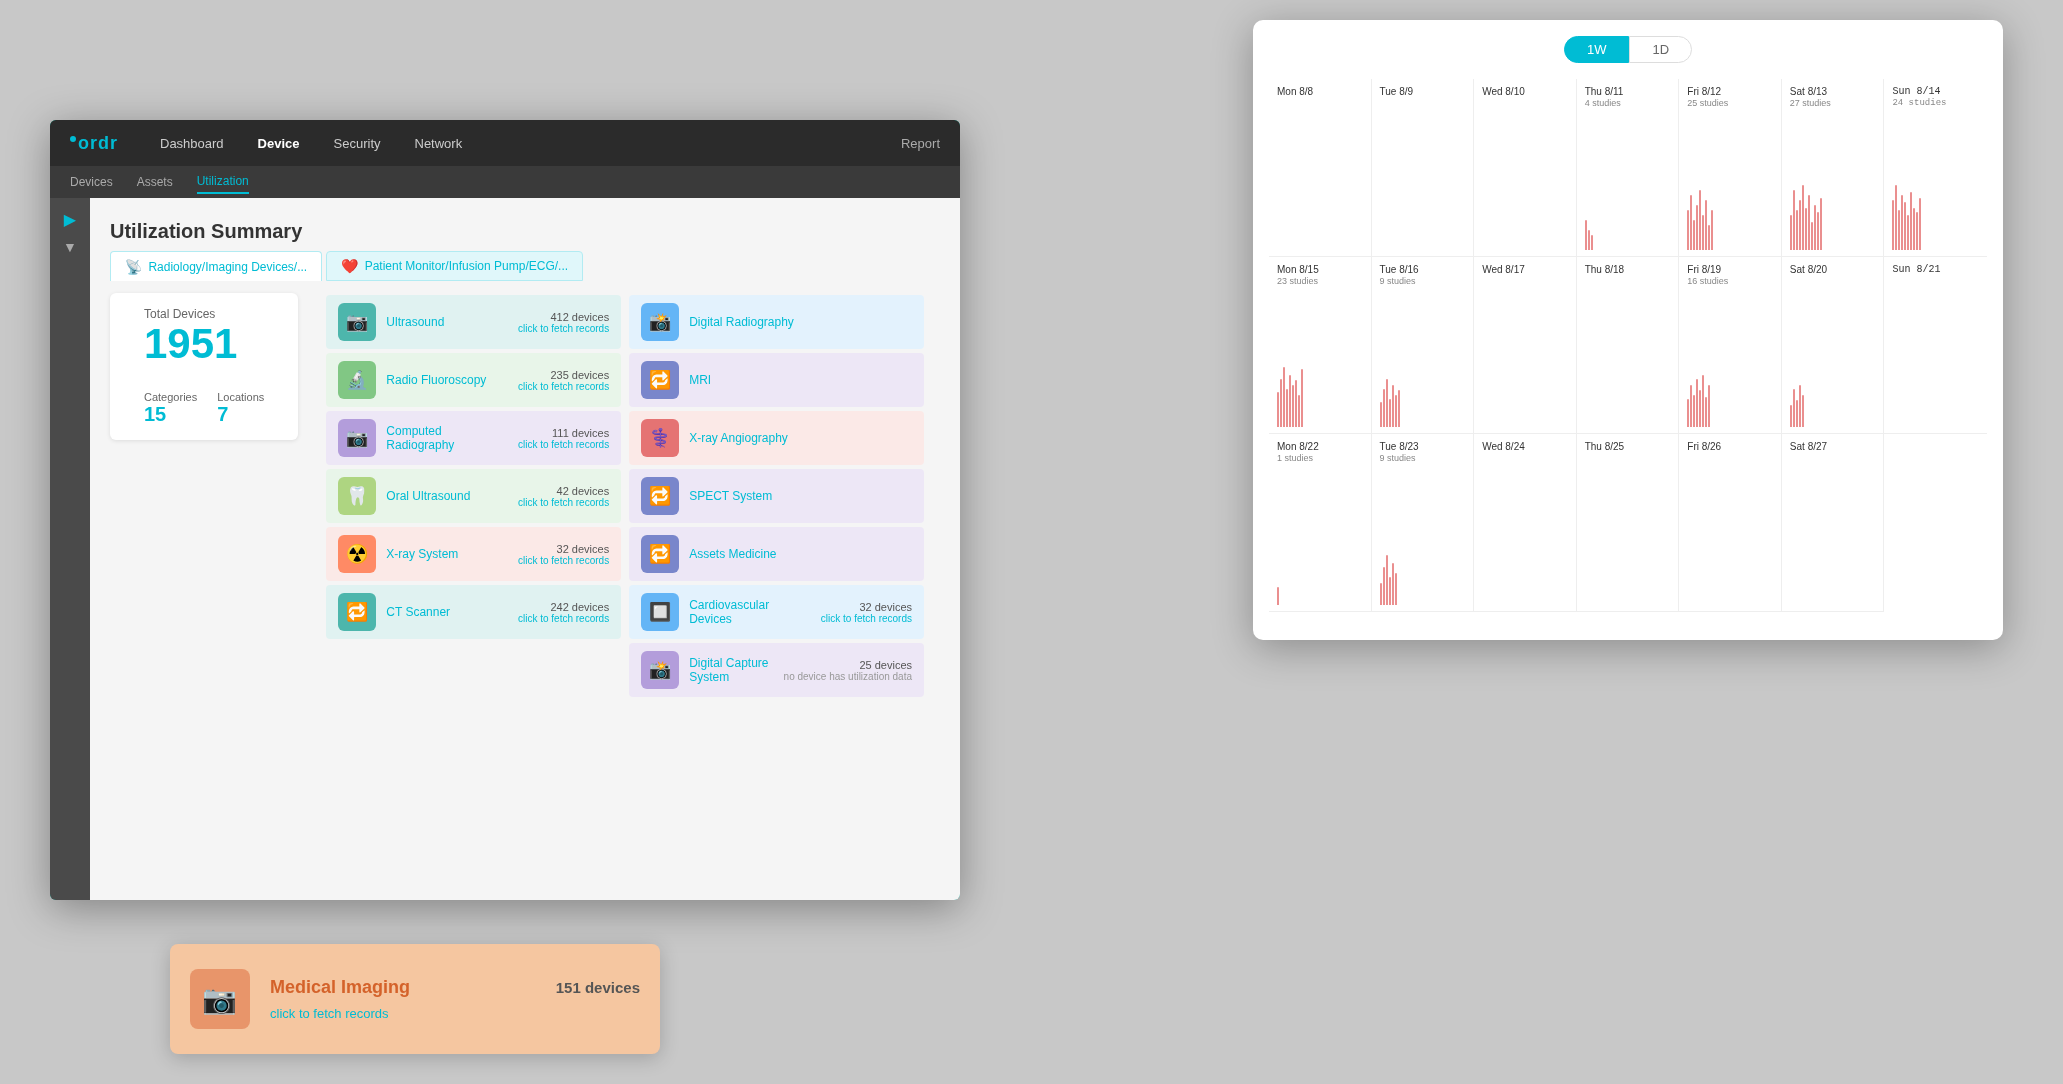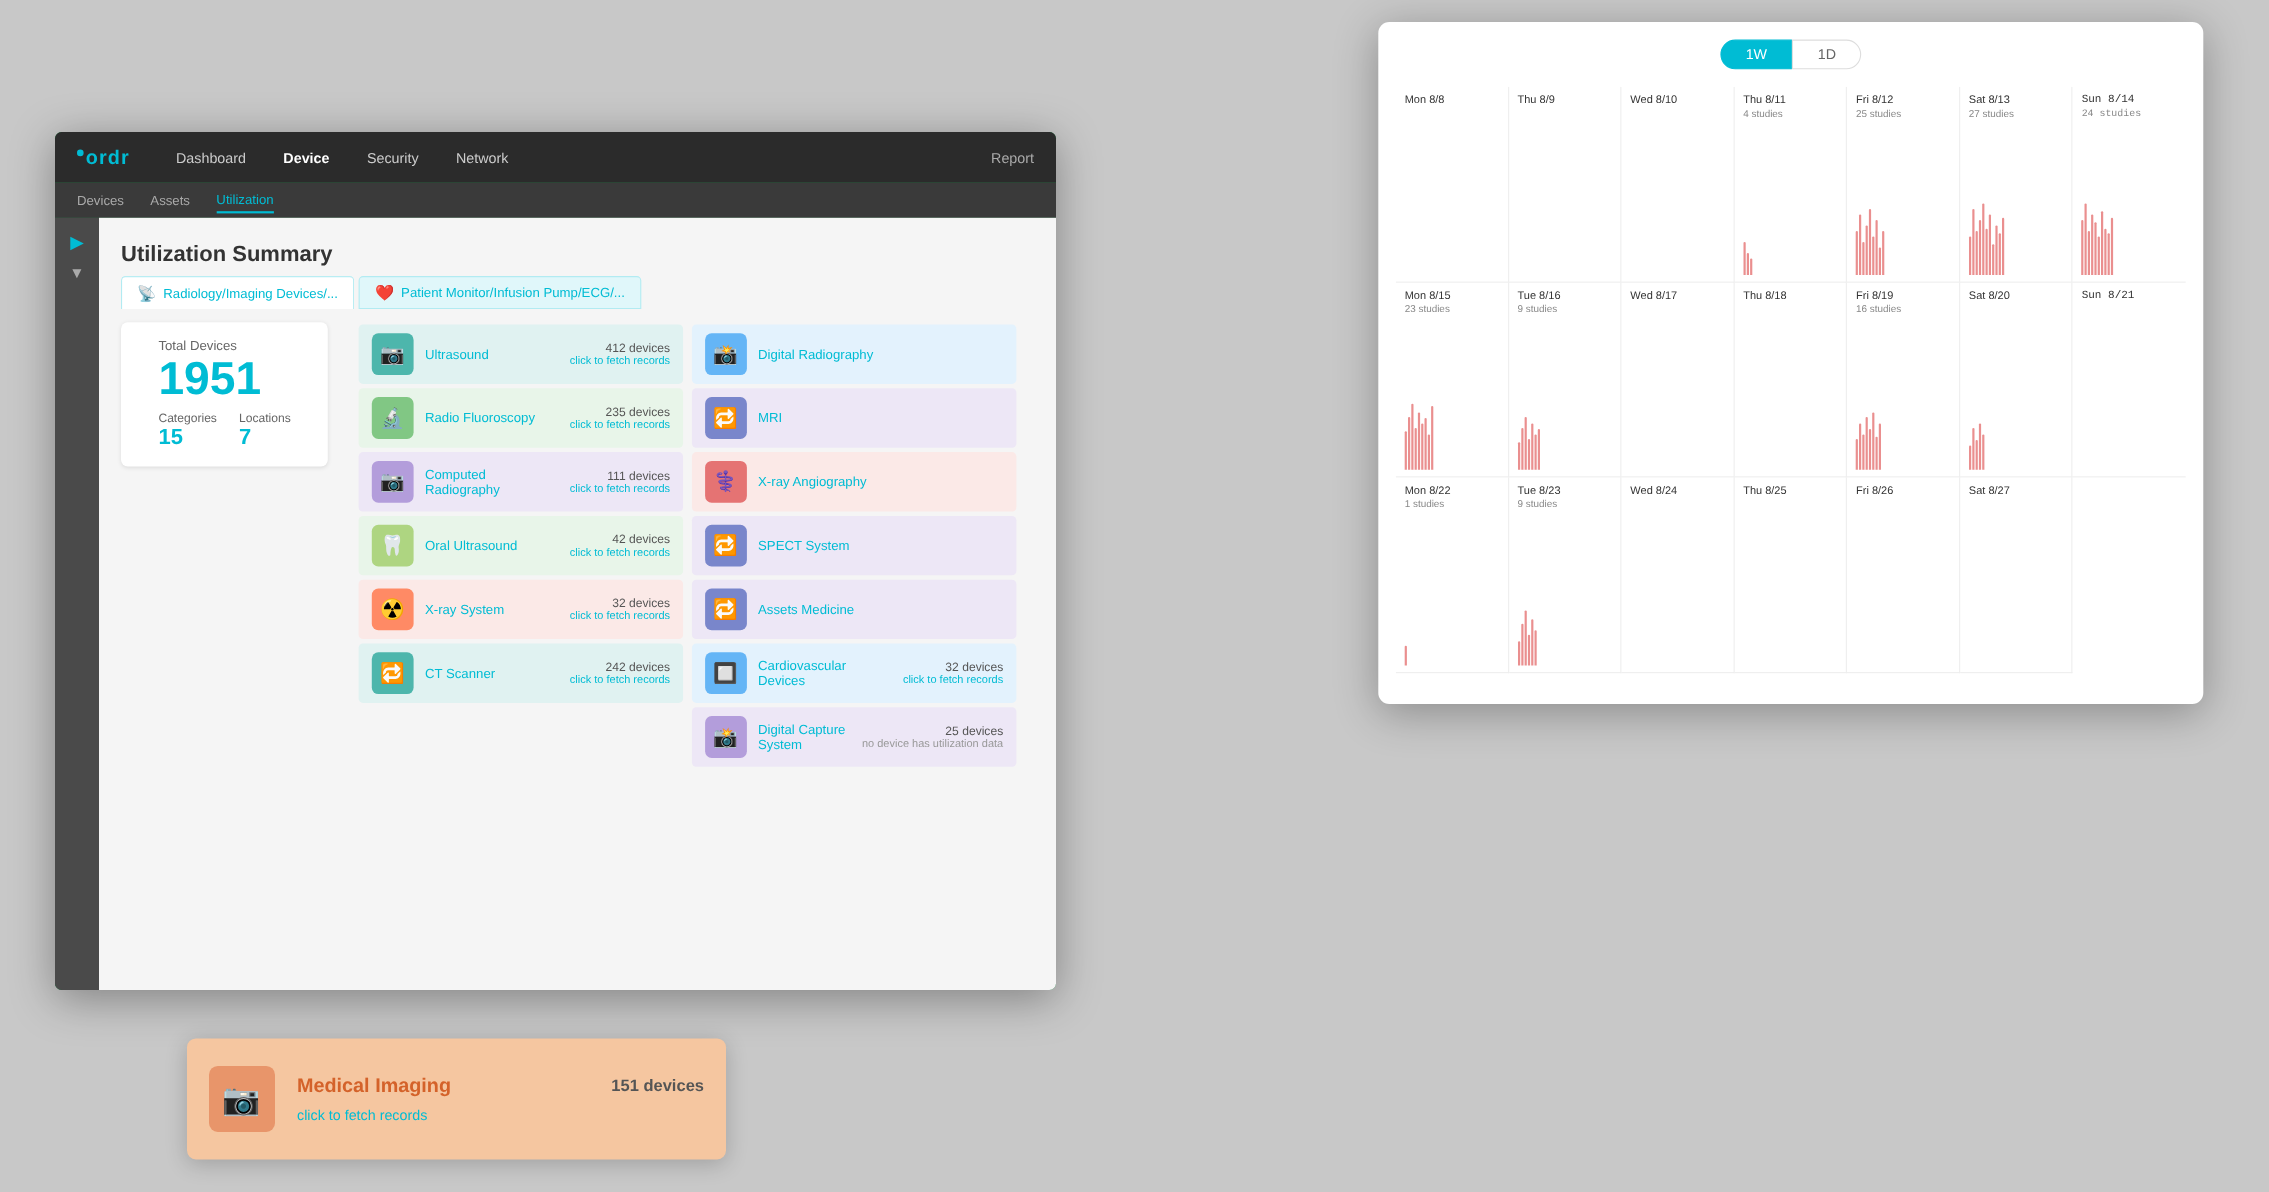--- a/index.html
+++ b/index.html
@@ -12,21 +12,21 @@
       position: relative;
     }
 
     
     .dashboard-window {
       position: absolute;
       left: 50px;
       top: 120px;
       width: 910px;
       height: 780px;
-      background: #15803d;
+      background: #14b8a6;
       border-radius: 6px;
       box-shadow: 0 8px 40px rgba(0,0,0,0.35);
       overflow: hidden;
     }
 
     
     .top-nav {
       background: #2b2b2b;
       height: 46px;
       display: flex;
@@ -173,21 +173,21 @@
     }
     .stats-number {
       font-size: 42px;
       font-weight: bold;
       color: #00bcd4;
       line-height: 1.1;
     }
     .stats-sub {
       display: flex;
       gap: 20px;
-      margin-top: 8px;
+      margin-top: 24px;
     }
     .stats-sub-item label {
       font-size: 11px;
       color: #666;
       display: block;
     }
     .stats-sub-item span {
       font-size: 20px;
       font-weight: bold;
       color: #00bcd4;
@@ -596,21 +596,21 @@
     <div class="chart-tab">1D</div>
   </div>
 
   <div class="chart-grid">
 
     <div class="chart-cell">
       <div class="chart-cell-label">Mon 8/8</div>
       <div class="chart-bars"></div>
     </div>
     <div class="chart-cell">
-      <div class="chart-cell-label">Thu 8/9</div>
+      <div class="chart-cell-label">Tue 8/9</div>
       <div class="chart-bars"></div>
     </div>
     <div class="chart-cell">
       <div class="chart-cell-label">Wed 8/10</div>
       <div class="chart-bars"></div>
     </div>
     <div class="chart-cell">
       <div class="chart-cell-label">Thu 8/11</div>
       <div class="chart-cell-sublabel">4 studies</div>
       <div class="chart-bars">

